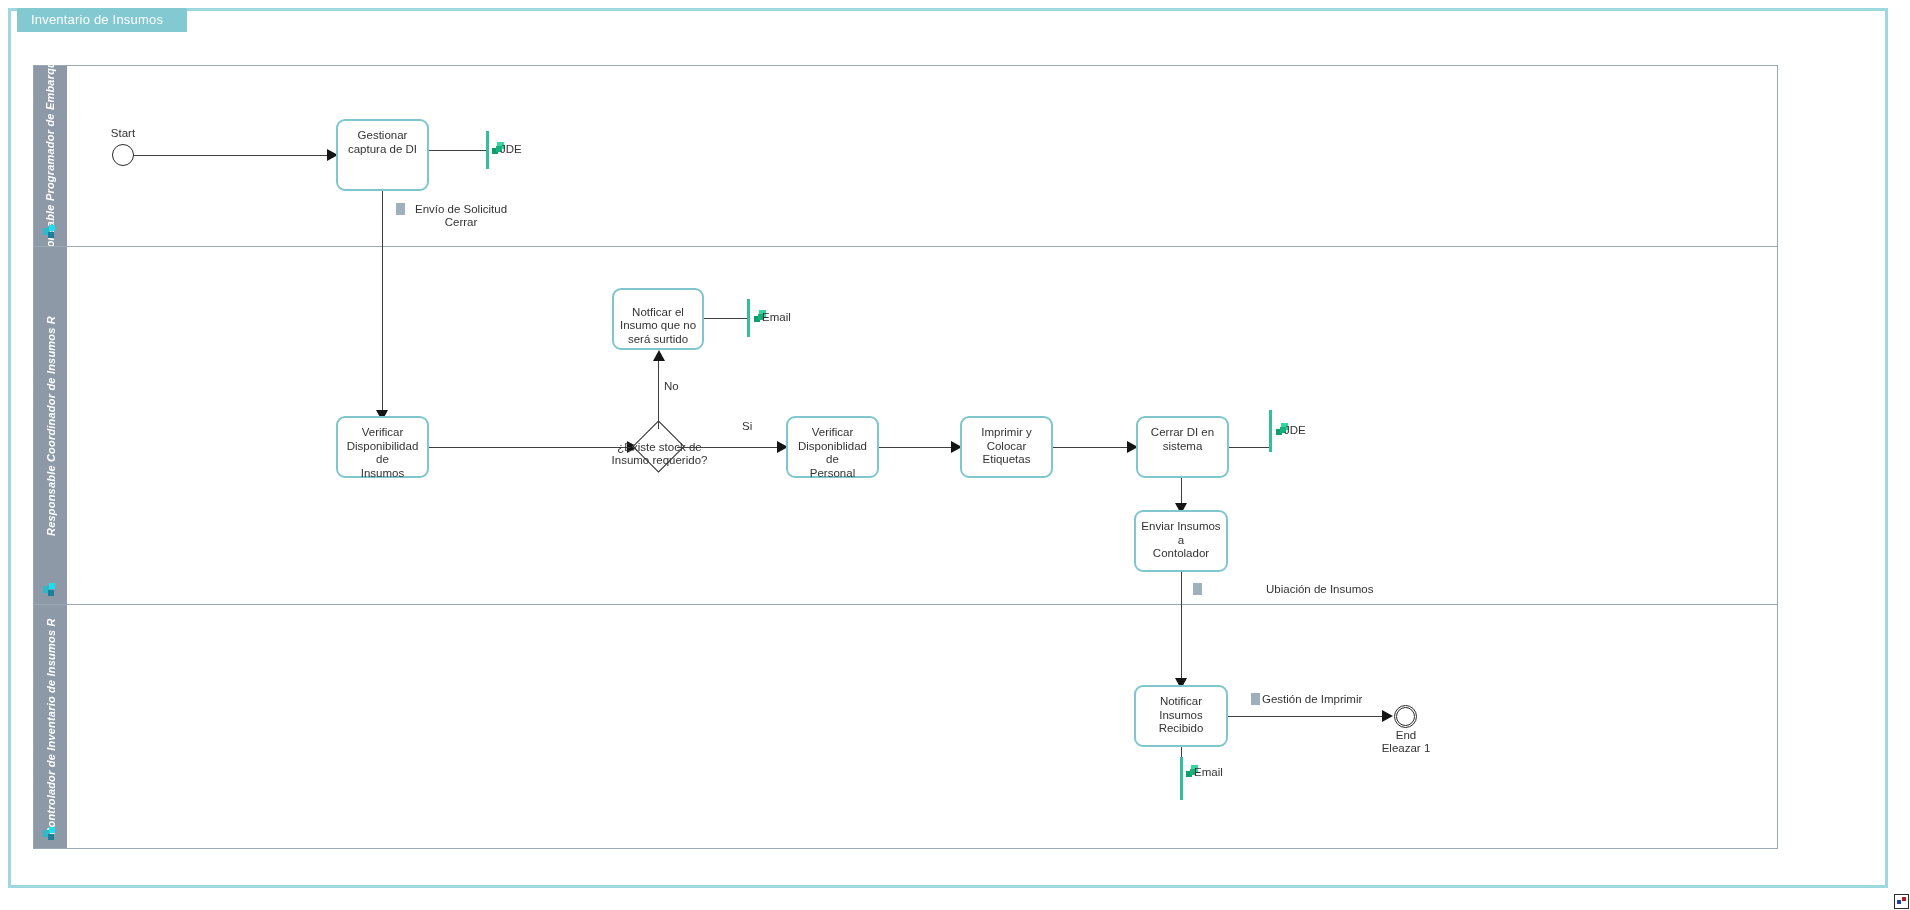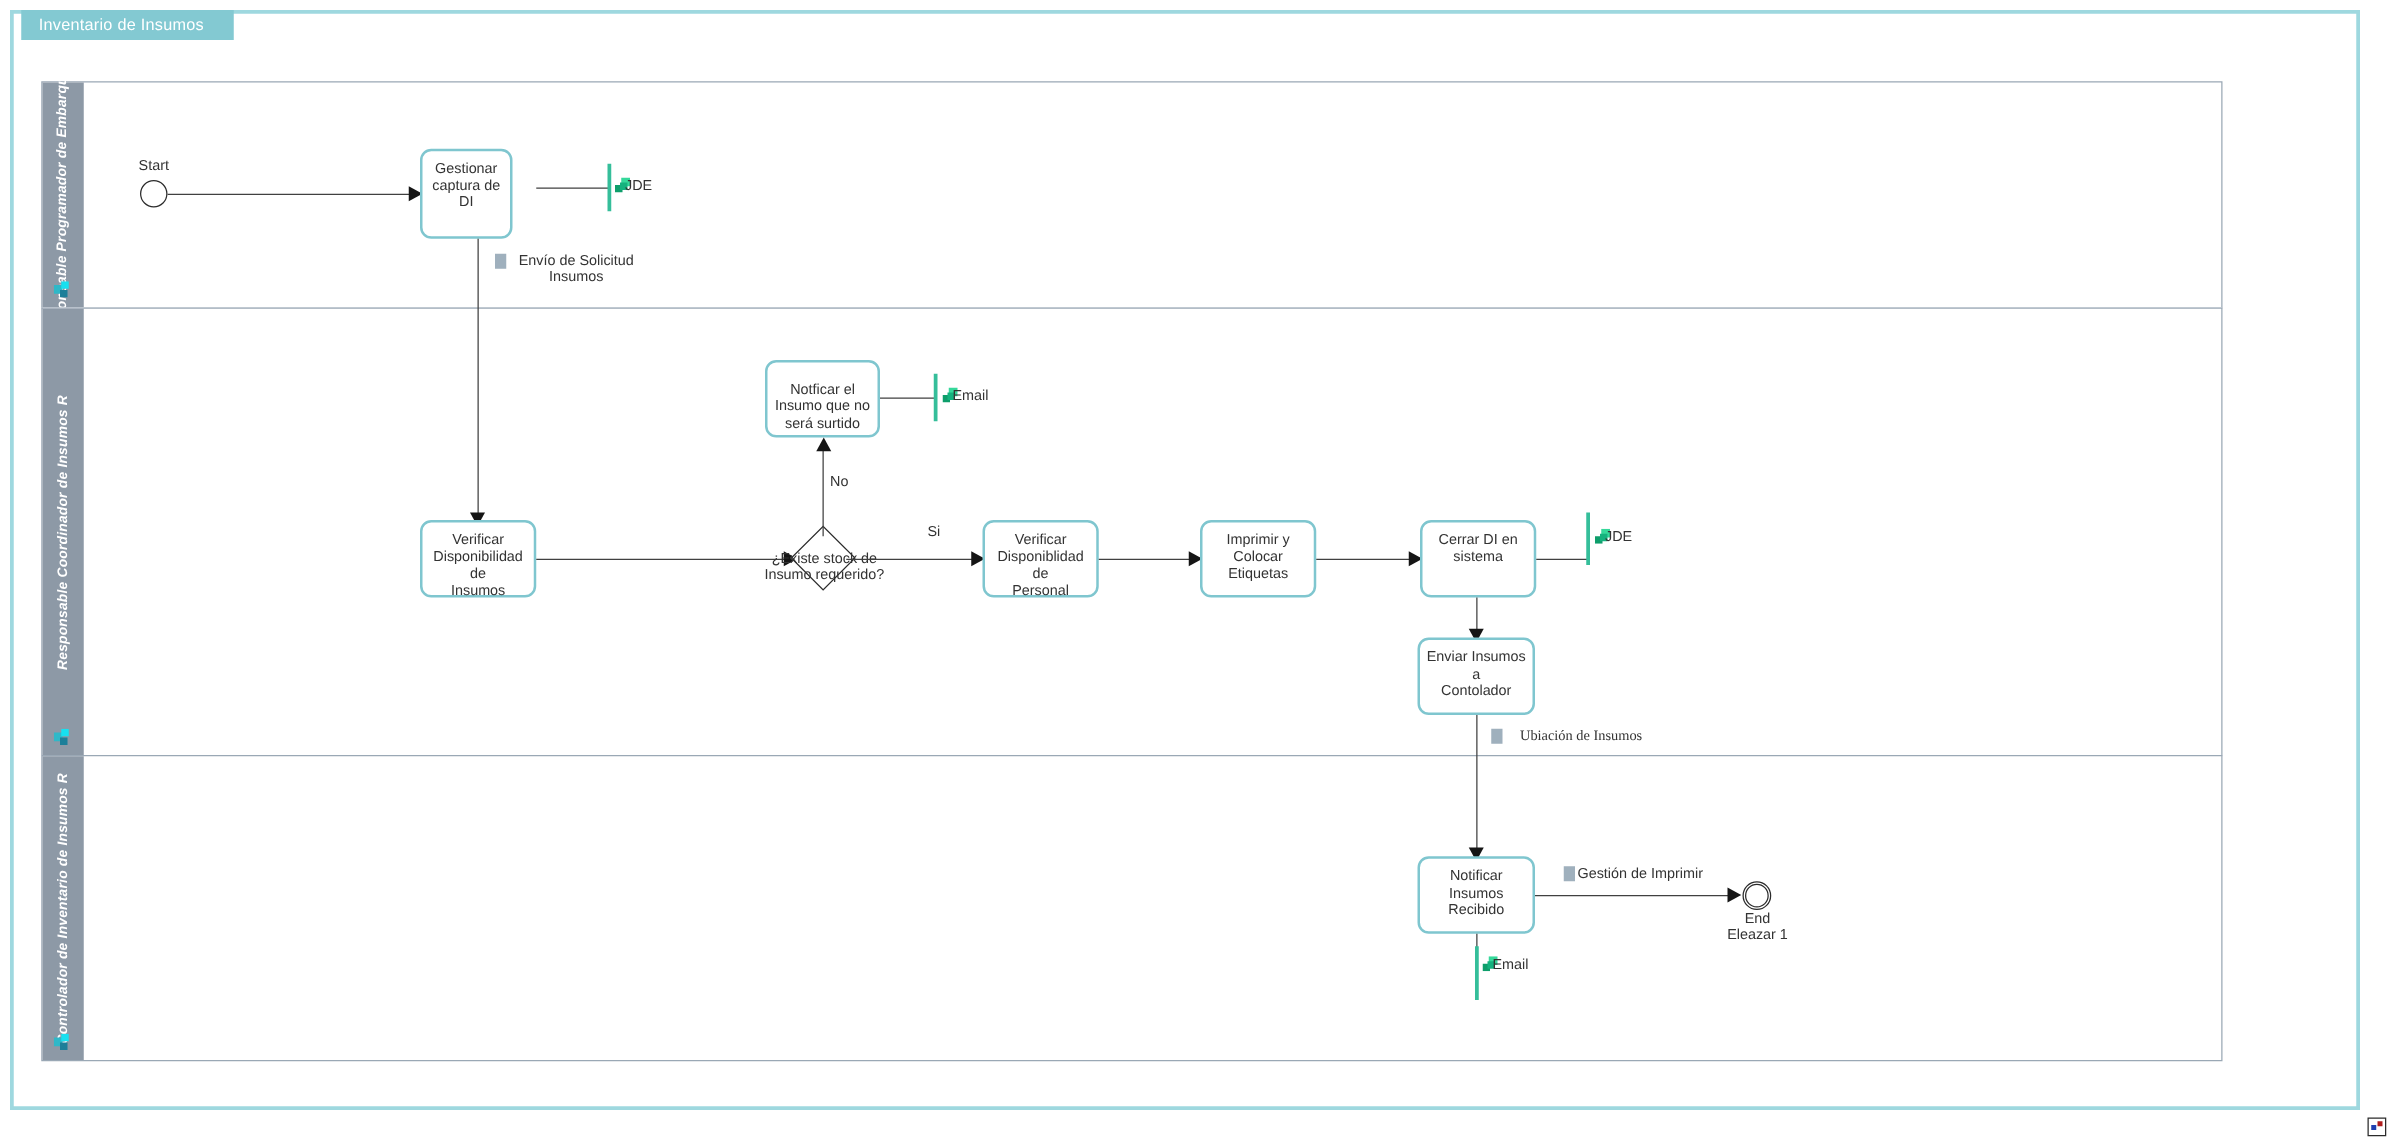--- a/index.html
+++ b/index.html
@@ -159,40 +159,40 @@
       </svg>
     </div>
   </div>
 
   <div class="event start" style="left:112px;top:144px;width:22px;height:22px;"></div>
   <div class="event-label" style="left:98px;top:127px;width:50px;">Start</div>
 
   <div class="line-h" style="left:134px;top:155px;width:198px;"></div>
   <div class="arrow arrow-r" style="left:327px;top:149px;"></div>
 
-  <div class="task top-align" style="left:336px;top:119px;width:74px;height:72px;">
+  <div class="task top-align" style="left:336px;top:119px;width:93px;height:72px;">
     <span style="white-space:pre-line;">Gestionar
 captura de DI</span>
   </div>
 
   <div class="line-h" style="left:429px;top:150px;width:58px;"></div>
   <div class="sys-bar" style="left:486px;top:131px;height:38px;"></div>
   <svg class="sys-icon" viewBox="0 0 13 12" style="left:492px;top:142px;">
     <rect x="0" y="6" width="6" height="6" fill="#0e9e6b"></rect>
     <rect x="5" y="0" width="7" height="7" fill="#35d89a"></rect>
     <rect x="4" y="4" width="6" height="6" fill="#15b27e"></rect>
   </svg>
   <div class="sys-text" style="left:500px;top:143px;">JDE</div>
 
   <div class="line-v" style="left:382px;top:191px;height:225px;"></div>
   <div class="arrow arrow-d" style="left:376px;top:410px;"></div>
 
   <div class="data-icon" style="left:396px;top:203px;"></div>
   <div class="data-annot" style="left:406px;top:203px;width:110px;text-align:center;">Envío de Solicitud
-Insumos</div>
+Cerrar</div>
 
   <div class="task top-align" style="left:612px;top:288px;width:92px;height:62px;align-items:flex-end;">
     <span style="white-space:pre-line;">Notficar el
 Insumo que no
 será surtido</span>
   </div>
 
   <div class="line-h" style="left:704px;top:318px;width:44px;"></div>
   <div class="sys-bar" style="left:747px;top:299px;height:38px;"></div>
   <svg class="sys-icon" viewBox="0 0 13 12" style="left:754px;top:310px;">
@@ -260,21 +260,21 @@
 
   <div class="task top-align" style="left:1134px;top:510px;width:94px;height:62px;">
     <span style="white-space:pre-line;">Enviar Insumos a
 Contolador</span>
   </div>
 
   <div class="line-v" style="left:1181px;top:572px;height:112px;"></div>
   <div class="arrow arrow-d" style="left:1175px;top:678px;"></div>
 
   <div class="data-icon" style="left:1193px;top:583px;"></div>
-  <div class="data-annot" style="left:1216px;top:583px;font-family:Liberation Serif, serif;">Ubiación de Insumos</div>
+  <div class="data-annot" style="left:1266px;top:583px;">Ubiación de Insumos</div>
 
   <div class="task top-align" style="left:1134px;top:685px;width:94px;height:62px;">
     <span style="white-space:pre-line;">Notificar
 Insumos
 Recibido</span>
   </div>
 
   <div class="line-h" style="left:1228px;top:716px;width:158px;"></div>
   <div class="arrow arrow-r" style="left:1382px;top:710px;"></div>
 

